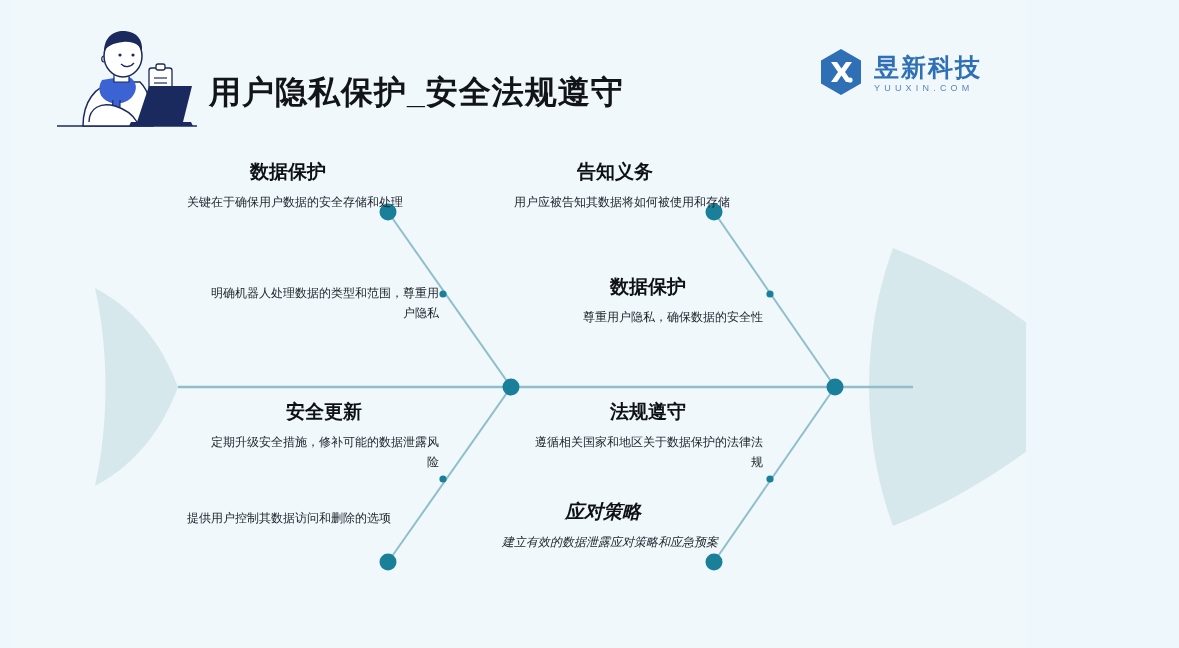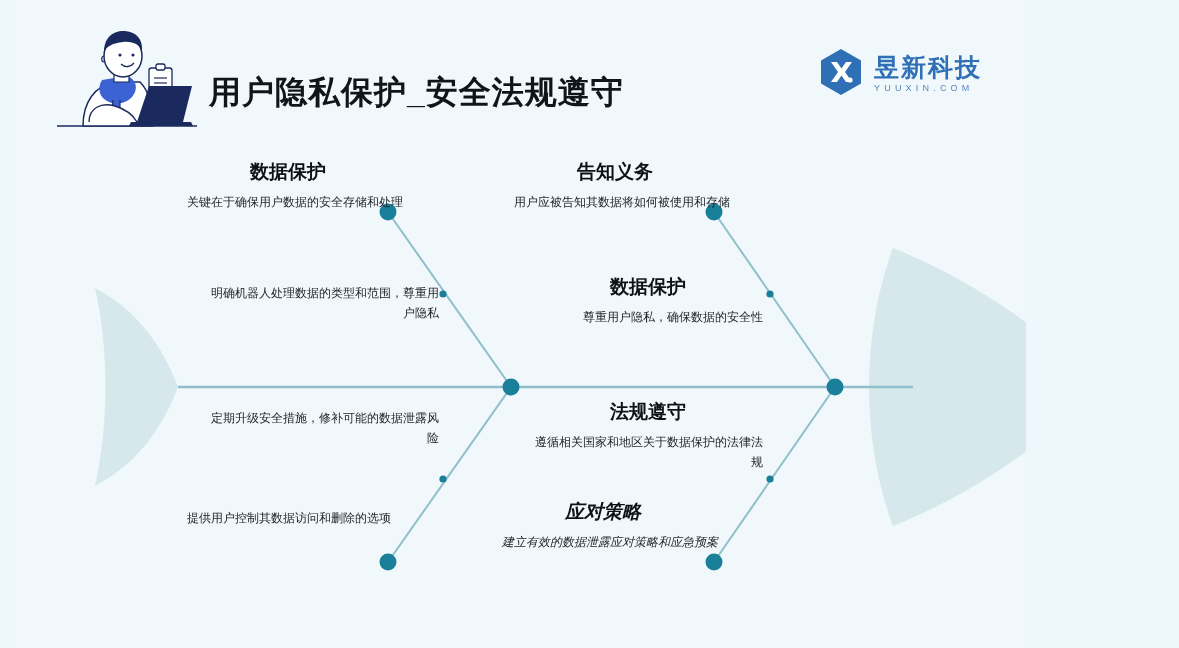--- a/index.html
+++ b/index.html
@@ -198,20 +198,21 @@
   <div class="branch" id="branch-0">
     <div class="b-title">数据保护</div>
     <div class="b-desc">关键在于确保用户数据的安全存储和处理</div>
   </div>
 
   <div class="branch" id="branch-1">
     <div class="b-desc">明确机器人处理数据的类型和范围，尊重用户隐私</div>
   </div>
 
   <div class="branch" id="branch-2">
+    <div class="b-title">安全更新</div>
     <div class="b-desc">定期升级安全措施，修补可能的数据泄露风险</div>
   </div>
 
   <div class="branch" id="branch-3">
     <div class="b-desc">提供用户控制其数据访问和删除的选项</div>
   </div>
 
   <div class="branch" id="branch-4">
     <div class="b-title">告知义务</div>
     <div class="b-desc">用户应被告知其数据将如何被使用和存储</div>

